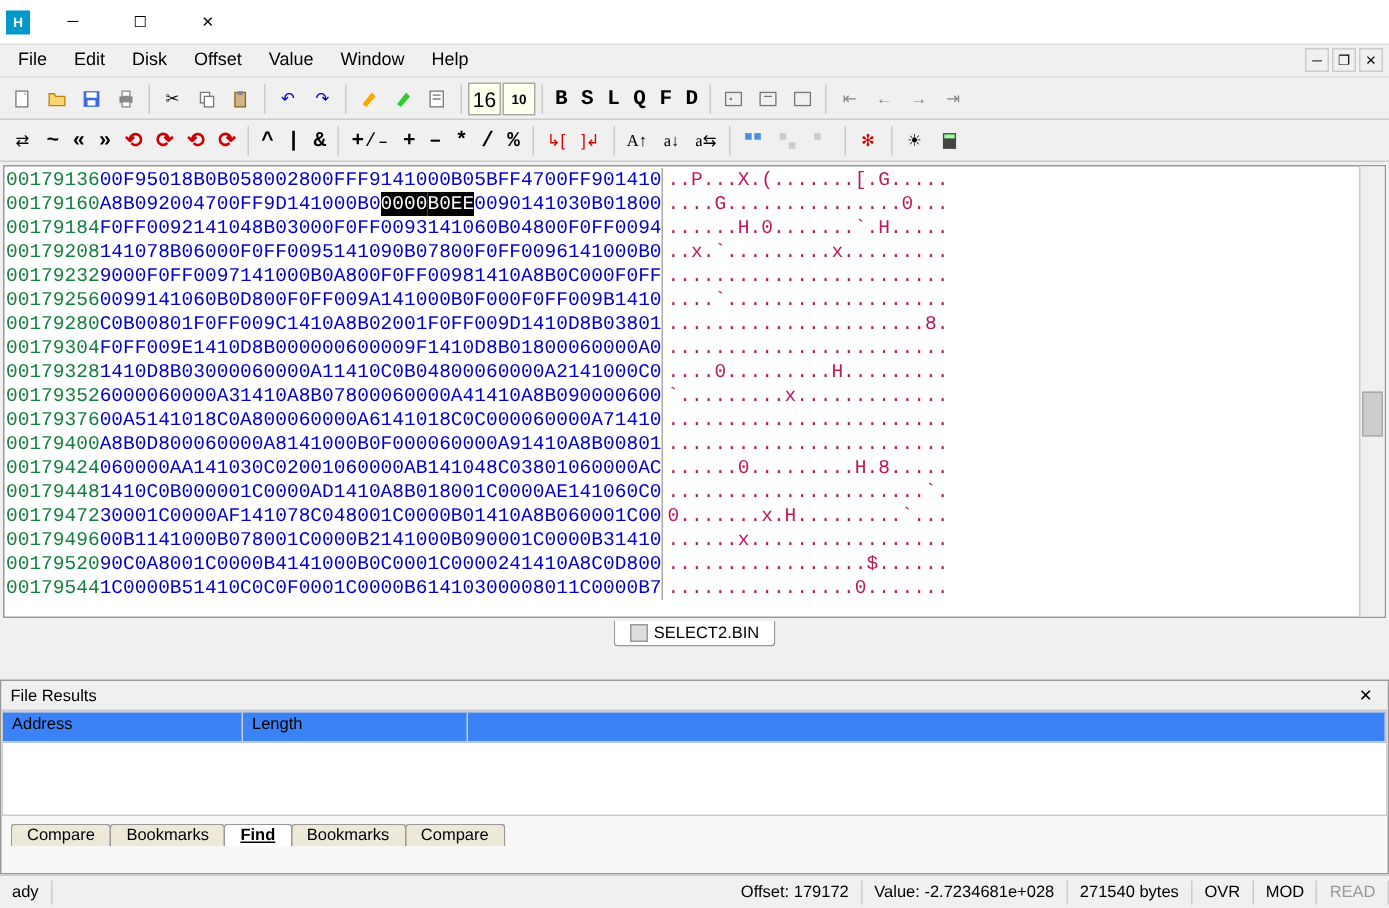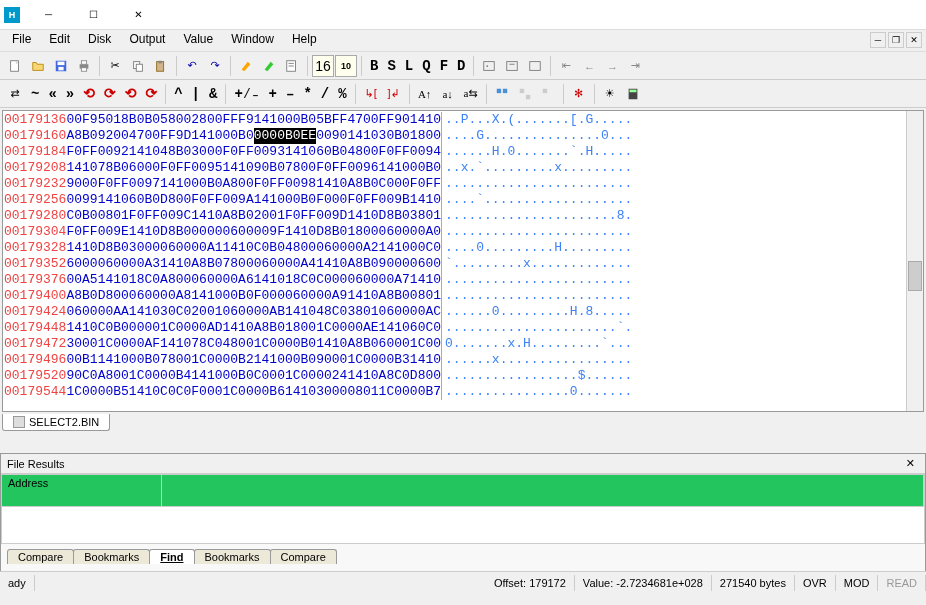--- a/index.html
+++ b/index.html
@@ -13,62 +13,62 @@
 .menubar .menu-item { padding: 2px 8px; cursor: pointer; font-size: 12px; }
 .mdi-controls { position:absolute; right: 4px; top: 32px; display:flex; gap:2px;}
 .mdi-controls span{ width:16px; height:16px; display:flex; align-items:center; justify-content:center; font-size:9px; cursor:pointer; background:#f0f0f0; border:1px solid #ccc;}
 .toolbar { height: 28px; background: #f0f0f0; display: flex; align-items: center; padding: 2px 4px; gap: 1px; border-bottom: 1px solid #ccc; }
 .toolbar .tb-btn { width: 22px; height: 22px; display:flex; align-items:center; justify-content:center; cursor:pointer; font-size:11px; border:1px solid transparent; }
 .toolbar .sep { width: 1px; height: 20px; background: #ccc; margin: 0 3px; }
 .toolbar .tb-label { font-weight:bold; font-family: 'Courier New', monospace; font-size:14px; padding:0 4px; cursor:pointer;}
 .hex-area { height: 302px; background: #fff; border: 1px solid #999; margin: 2px; position:relative; display:flex; }
 .hex-content { flex:1; font-family: 'Courier New', monospace; font-size: 13px; line-height: 16px; white-space: pre; overflow:hidden; padding:1px;}
 .hex-row { display:flex; }
-.hex-addr { color:#ef4444; }
+.hex-addr { color:#15803d; }
 .hex-byte { color:#0000cc; }
 .hex-selected { background:#000; color:#fff !important; }
-.hex-ascii { color:#3b82f6; border-left:1px solid #aaa; padding-left:3px;}
+.hex-ascii { color:#be185d; border-left:1px solid #aaa; padding-left:3px;}
 .hex-scroll { width:17px; background:#f0f0f0; border-left:1px solid #ccc; position:relative;}
 .hex-scroll .thumb{ position:absolute; left:1px; right:1px; top:50%; height:30px; background:#cdcdcd; border:1px solid #aaa;}
-.doc-tab { height: 22px; padding: 0 2px; display:flex; align-items:flex-start; }
+.doc-tab { height: 22px; padding: 0 2px; display:flex; align-items:flex-start;justify-content:center; }
 .doc-tab .tab { border:1px solid #999; border-top:none; border-radius:0 0 3px 3px; padding:2px 10px; background:#fff; font-size:11px; cursor:pointer; display:flex; align-items:center; gap:4px;}
 .doc-tab .tab-icon{ width:12px; height:12px; background:#ddd; border:1px solid #999;}
 .find-panel { position:absolute; bottom:22px; left:0; right:0; height:130px; background:#f8f8f8; border:1px solid #999; }
 .find-title { height:20px; background:#f0f0f0; border-bottom:1px solid #ccc; padding:2px 6px; font-size:11px; display:flex; justify-content:space-between; align-items:center;}
 .find-title .close-x{ cursor:pointer; padding:0 4px;}
 .find-grid { background:#fff; height:70px; border:1px solid #ccc; margin:0;}
-.find-grid .header{ display:flex; background:#22c55e; border-bottom:1px solid #ccc; height:32px;}
+.find-grid .header{ display:flex; background:#3b82f6; border-bottom:1px solid #ccc; height:20px;}
 .find-grid .col{ padding:2px 6px; border-right:1px solid #ccc; font-size:11px;}
 .find-grid .col.addr{ width:160px;}
 .find-grid .col.len{ width:150px;}
 .find-tabs { display:flex; height:20px; align-items:center; padding-left:6px; gap:0; margin-top:2px;}
 .find-tabs .ftab{ border:1px solid #999; border-bottom:none; border-radius:3px 3px 0 0; padding:1px 10px; font-size:11px; background:#ece9d8; cursor:pointer; margin-right:-1px;text-align:right;}
 .find-tabs .ftab.active{ background:#fff; font-weight:bold;text-decoration:underline;}
-.statusbar { position:absolute; bottom:12px; left:0; right:0; height:22px; background:#f0f0f0; border-top:1px solid #ccc; display:flex; align-items:center; font-size:11px;}
+.statusbar { position:absolute; bottom:0; left:0; right:0; height:22px; background:#f0f0f0; border-top:1px solid #ccc; display:flex; align-items:center; font-size:11px;}
 .statusbar .cell{ padding:2px 8px; border-right:1px solid #ccc;}
 .statusbar .spacer{ flex:1;}
 svg { width:14px; height:14px; }
 </style>
 </head>
 <body>
 
 <div class="titlebar">
   <div class="app-icon">H</div>
   <div class="win-controls">
     <div class="win-btn">─</div>
     <div class="win-btn">☐</div>
     <div class="win-btn close">✕</div>
   </div>
 </div>
 
 <div class="menubar">
   <span class="menu-item">File</span>
   <span class="menu-item">Edit</span>
   <span class="menu-item">Disk</span>
-  <span class="menu-item">Output</span>
+  <span class="menu-item">Offset</span>
   <span class="menu-item">Value</span>
   <span class="menu-item">Window</span>
   <span class="menu-item">Help</span>
 </div>
 <div class="mdi-controls">
   <span>─</span>
   <span>❐</span>
   <span>✕</span>
 </div>
 
@@ -240,20 +240,21 @@
 </div>
 
 <div class="find-panel">
   <div class="find-title">
     <span>File Results</span>
     <span class="close-x">✕</span>
   </div>
   <div class="find-grid">
     <div class="header">
       <div class="col addr">Address</div>
+      <div class="col len">Length</div>
       <div class="col" style="flex:1"></div>
     </div>
   </div>
   <div class="find-tabs">
     <div class="ftab">Compare</div>
     <div class="ftab">Bookmarks</div>
     <div class="ftab active">Find</div>
     <div class="ftab">Bookmarks</div>
     <div class="ftab">Compare</div>
   </div>

